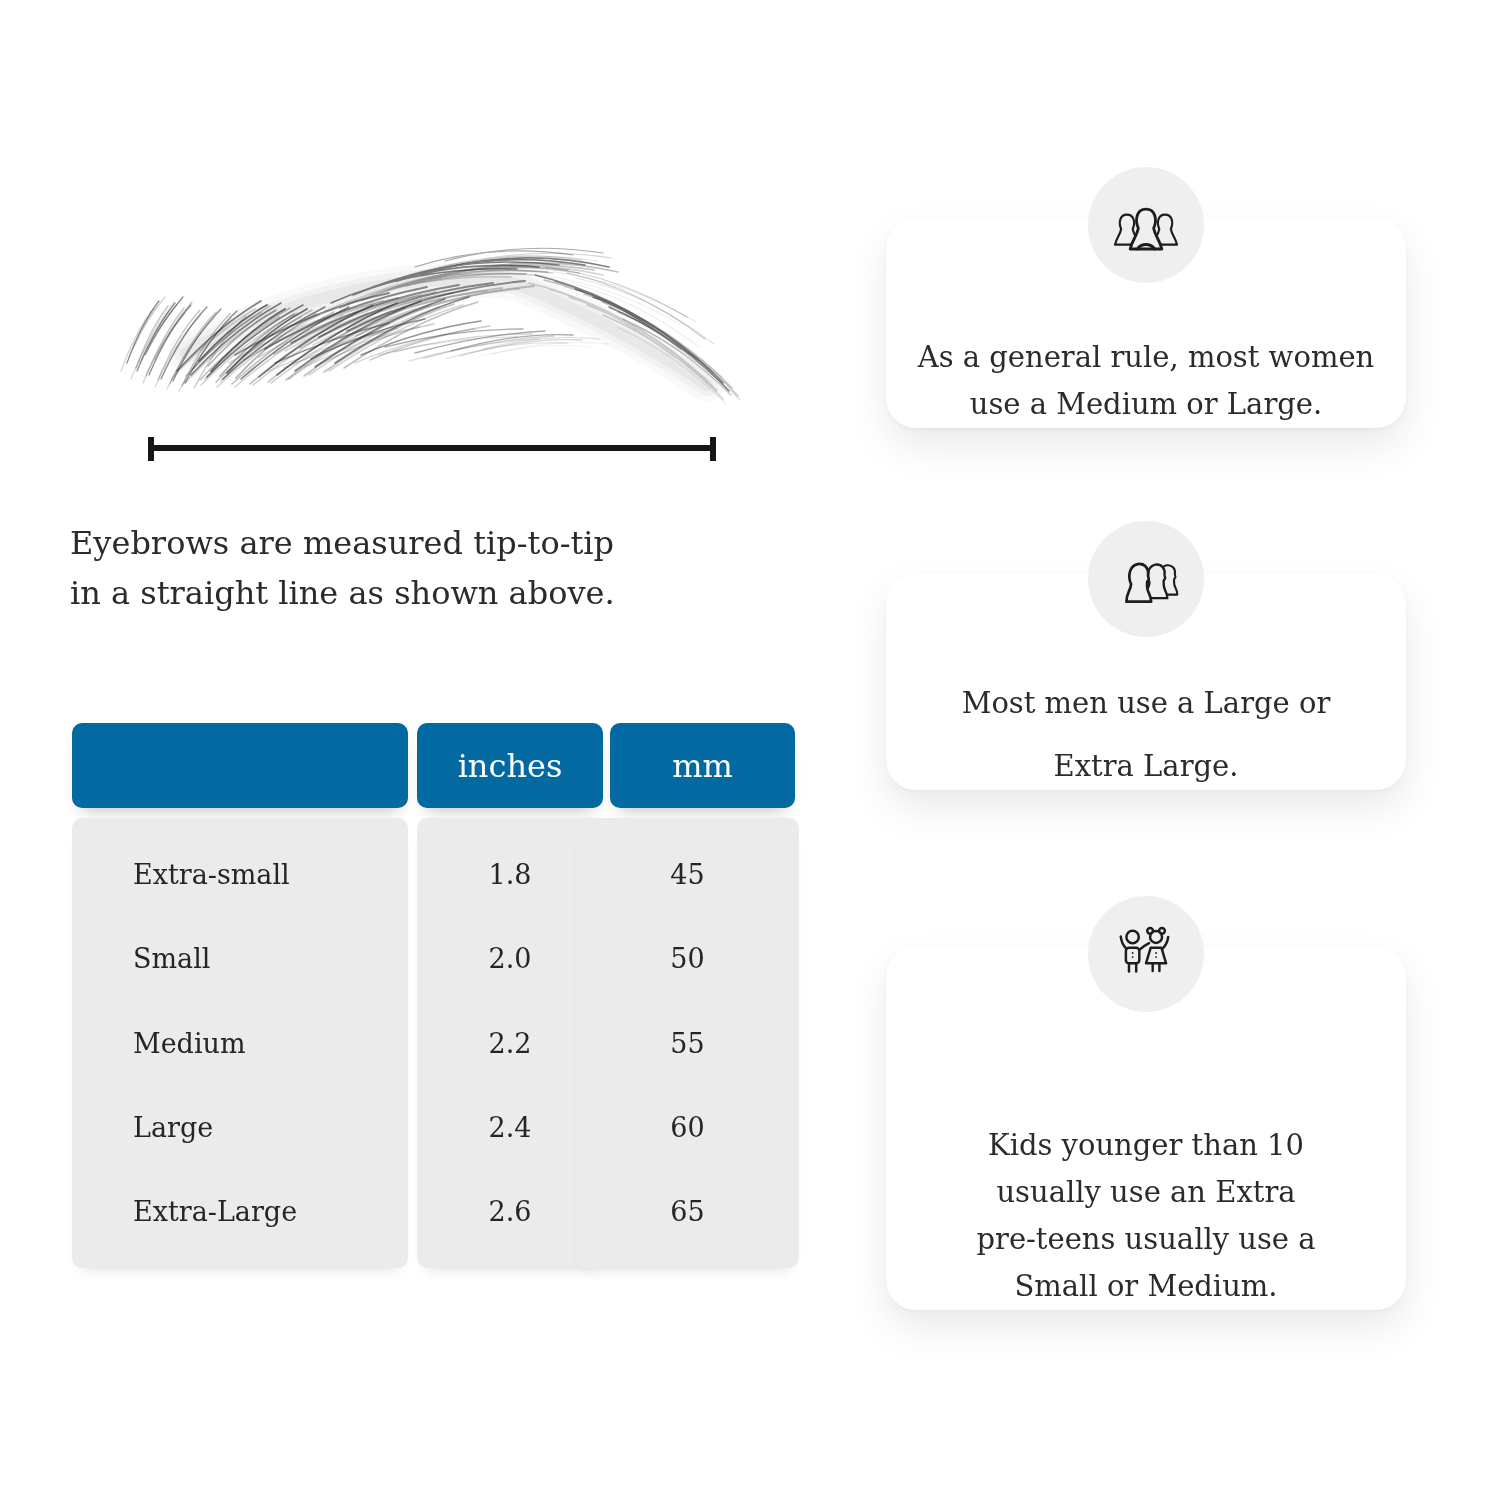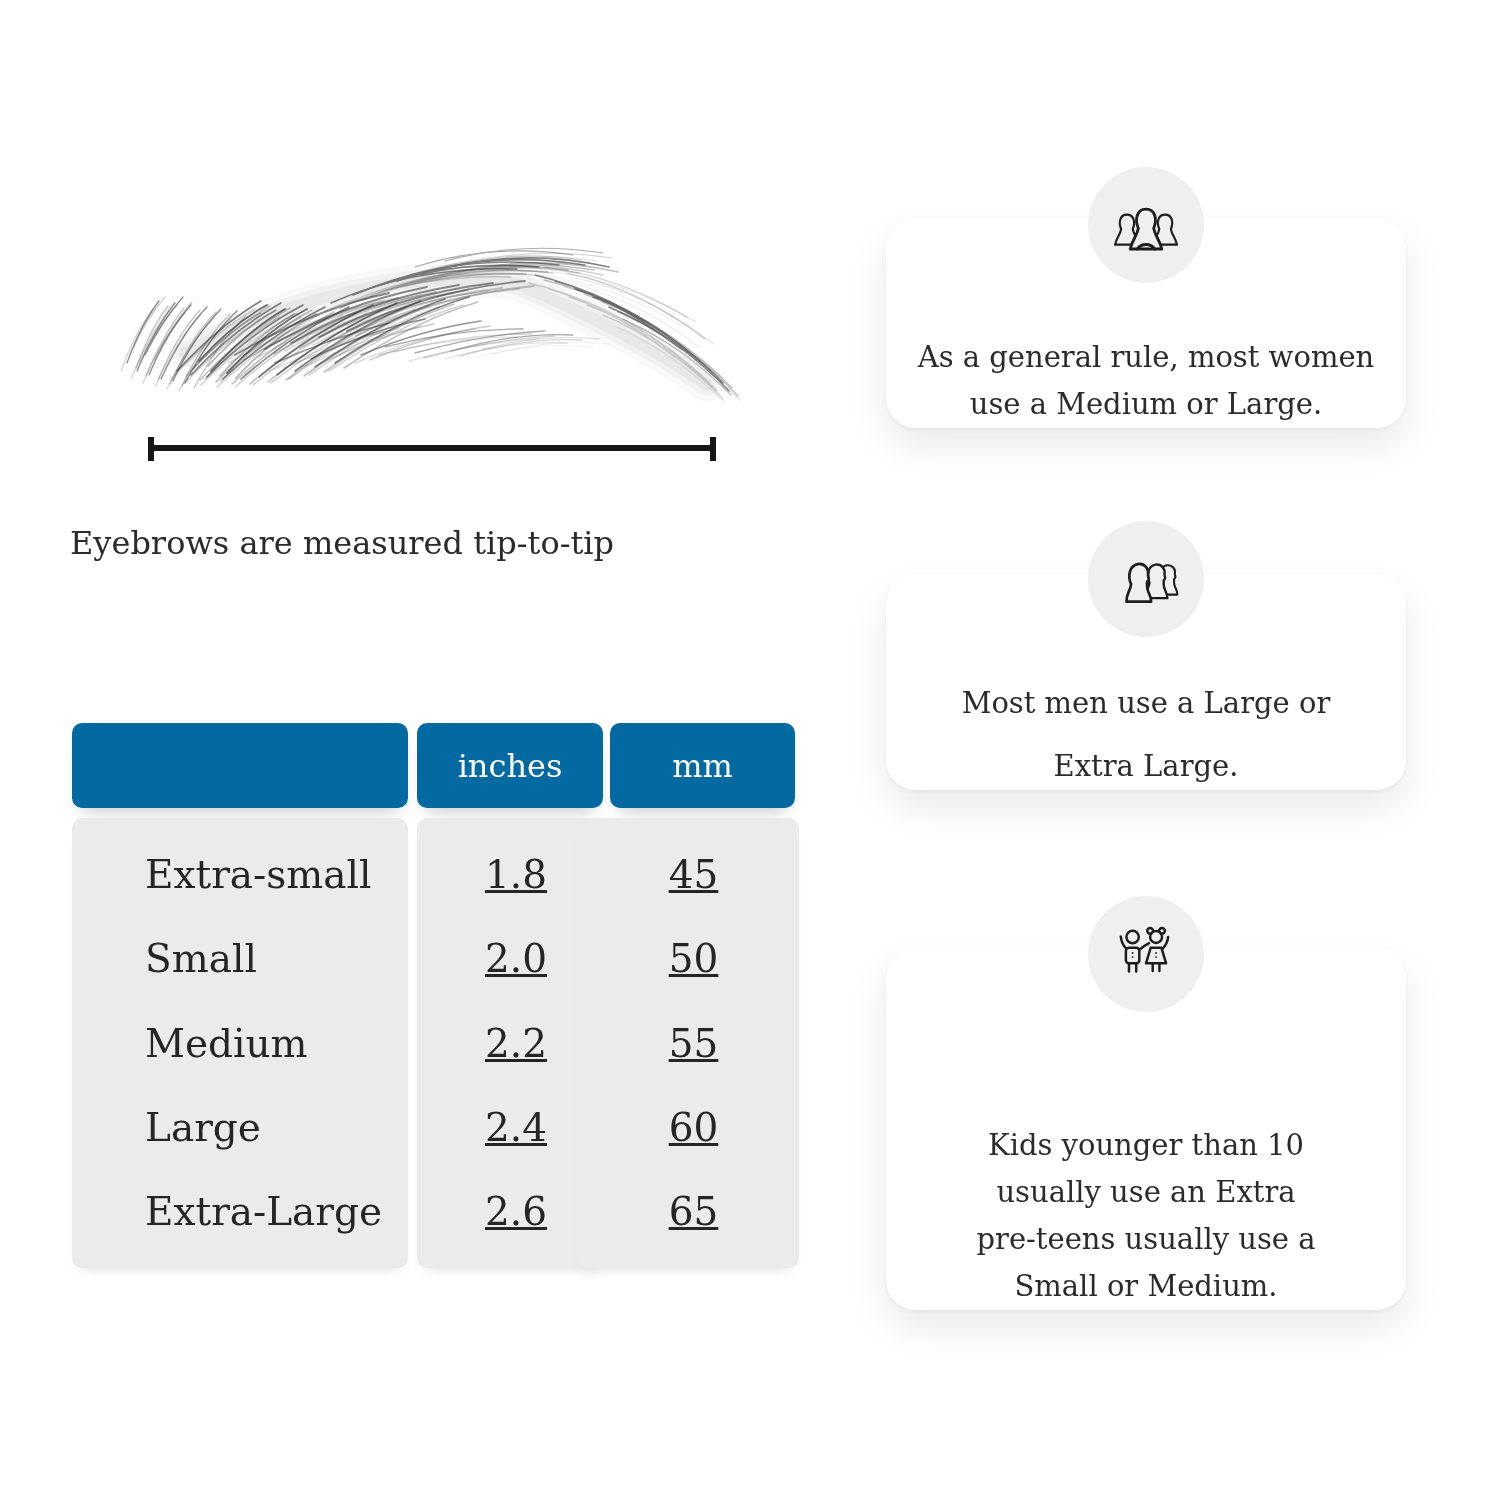--- a/index.html
+++ b/index.html
@@ -22,23 +22,23 @@
       box-shadow:0 12px 16px -10px rgba(0,0,0,.25);}
   .th.c1{left:72px;width:336px;}
   .th.c2{left:417px;width:186px;}
   .th.c3{left:610px;width:185px;}
   .tcol{position:absolute;top:818px;height:450px;background:#ebebeb;border-radius:10px;
         display:flex;flex-direction:column;padding:14px 0;box-sizing:border-box;
         box-shadow:0 10px 14px -10px rgba(0,0,0,.15);}
   .tcol.c1{left:72px;width:336px;}
   .tcol.c2{left:417px;width:186px;}
   .tcol.c3{left:576px;width:223px;}
-  .cell{flex:1;display:flex;align-items:center;font-size:39px;color:#252525;margin-left:12px;}
+  .cell{flex:1;display:flex;align-items:center;font-size:27px;color:#252525;}
   .tcol.c1 .cell{padding-left:61px;}
-  .tcol.c2 .cell,.tcol.c3 .cell{justify-content:center;text-decoration:underline;}
+  .tcol.c2 .cell,.tcol.c3 .cell{justify-content:center;}
 
   
   .card{position:absolute;left:886px;width:520px;background:#ffffff;border-radius:30px;
         box-shadow:0 2px 4px rgba(0,0,0,.04),0 18px 40px rgba(0,0,0,.085);
         display:flex;flex-direction:column;align-items:center;justify-content:flex-end;
         padding-top:65px;box-sizing:border-box;}
   .card.k1{top:218px;height:210px;}
   .card.k2{top:574px;height:216px;gap:16px;}
   .card.k3{top:947px;height:363px;}
   .card .line{font-size:29px;line-height:47px;color:#2b2b2b;white-space:nowrap;text-align:center;}
@@ -140,20 +140,21 @@
     <use href="#hairset" transform="translate(9,5)" opacity="0.5"></use>
     <use href="#hairset" transform="translate(-6,8)" opacity="0.35"></use>
   </svg>
 
   <div class="mbar"></div>
   <div class="mtick l"></div>
   <div class="mtick r"></div>
 
   <div class="caption">
     <div>Eyebrows are measured tip-to-tip</div>
+    <div>in a straight line as shown above.</div>
   </div>
 
   <div class="th c1">
     <span></span>
   </div>
   <div class="th c2">
     <span>inches</span>
   </div>
   <div class="th c3">
     <span>mm</span>

